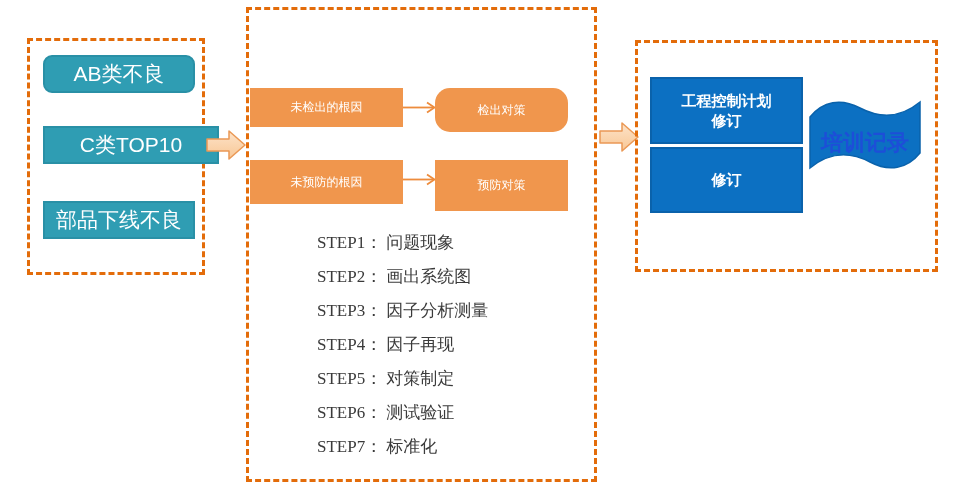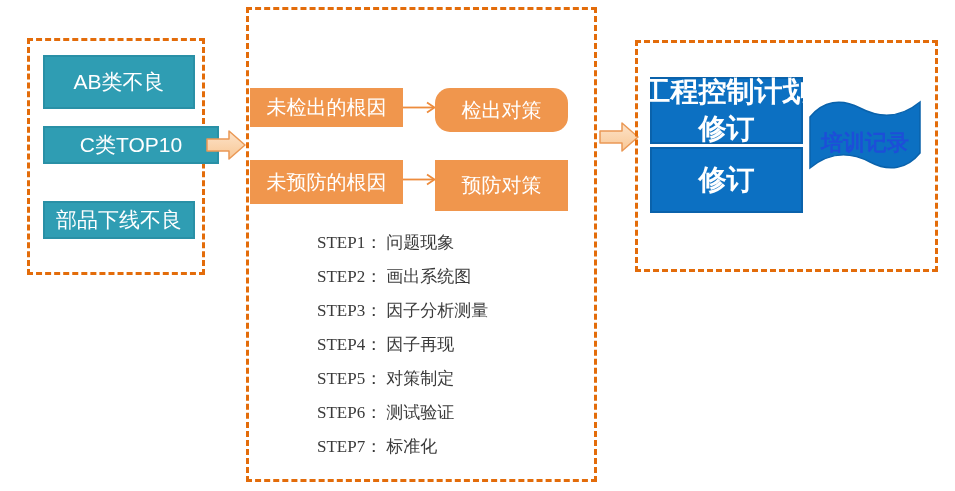--- a/index.html
+++ b/index.html
@@ -24,31 +24,31 @@
     color:#ffffff;
     font-size:21px;
     display:flex;align-items:center;justify-content:center;
     white-space:nowrap;
   }
   .orange-box{
     position:absolute;
     box-sizing:border-box;
     background:#F0964D;
     color:#ffffff;
-    font-size:20px;
+    font-size:12px;
     display:flex;align-items:center;justify-content:center;
     white-space:nowrap;
   }
   .blue-box{
     position:absolute;
     box-sizing:border-box;
     background:#0C70C2;
     border:2px solid #0A62AB;
     color:#ffffff;
-    font-size:28px;
+    font-size:15px;
     font-weight:bold;
     display:flex;flex-direction:column;align-items:center;justify-content:center;
     line-height:1.3;
     text-align:center;
     white-space:nowrap;
   }
   .steps{
     position:absolute;
     left:317px;top:225px;
     font-family:"Liberation Serif","DejaVu Serif",serif;
@@ -74,21 +74,21 @@
     white-space:nowrap;
   }
 </style>
 </head>
 <body>
 
 <div id="canvas">
 
   <div class="dashed-box" style="left:27px;top:38px;width:178px;height:237px;"></div>
 
-  <div class="teal-box" style="left:43px;top:55px;width:152px;height:54px;">
+  <div class="teal-box" style="left:43px;top:55px;width:152px;height:38px;border-radius:9px;">
     <span>AB类不良</span>
   </div>
   <div class="teal-box" style="left:43px;top:126px;width:176px;height:38px;">
     <span>C类TOP10</span>
   </div>
   <div class="teal-box" style="left:43px;top:201px;width:152px;height:38px;">
     <span>部品下线不良</span>
   </div>
 
   <svg class="svg-abs" style="left:206px;top:129px;" width="40" height="32" viewBox="0 0 40 32">

